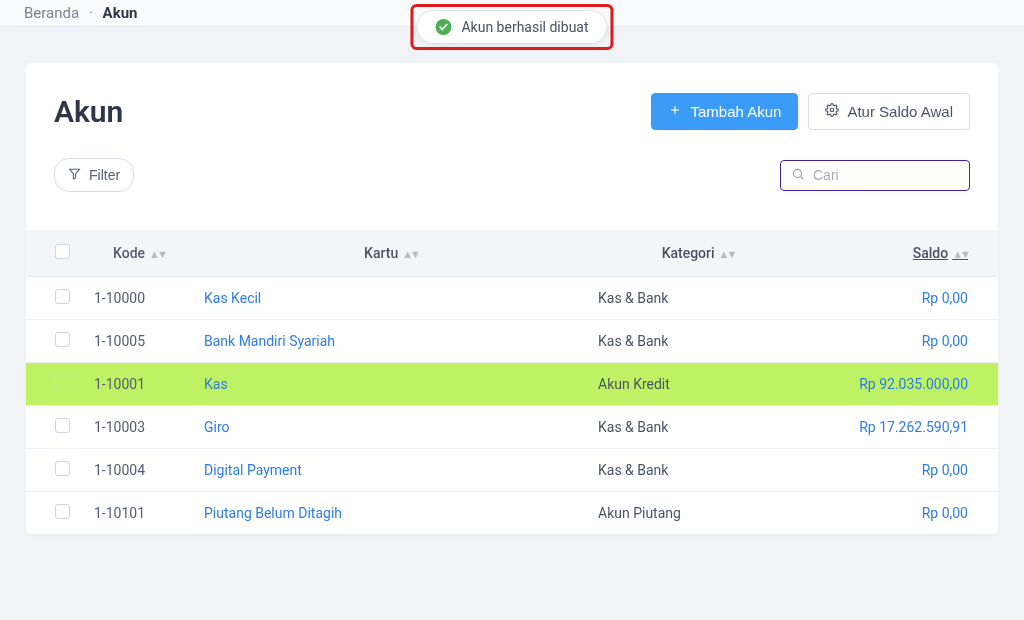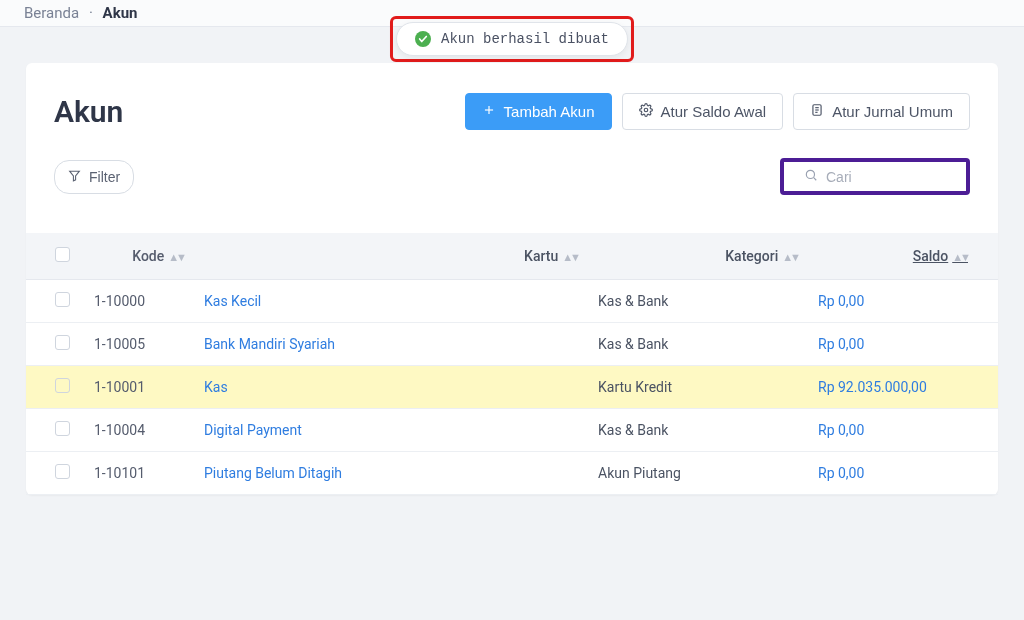--- a/index.html
+++ b/index.html
@@ -21,25 +21,24 @@
     font-size: 15px;
     color: #7a8295;
     border-bottom: 1px solid #e5e8ee;
   }
   .topbar .sep { margin: 0 6px; color: #7a8295; }
   .topbar .current { font-weight: 700; color: #2f3648; }
 
   
   .toast-wrap {
     position: absolute;
-    top: 16px;
+    top: 4px;
     left: 50%;
     transform: translateX(-50%);
     z-index: 50;
-    font-family: Liberation Mono, monospace;
   }
   .toast {
     display: inline-flex;
     align-items: center;
     background: #fff;
     border: 1px solid #e0e4ea;
     border-radius: 20px;
     padding: 8px 18px;
     font-size: 14px;
     color: #4a5163;
@@ -112,68 +111,68 @@
     gap: 8px;
     border: 1px solid #d8dde4;
     background: #fff;
     padding: 8px 13px;
     border-radius: 15px;
     color: #5b6272;
     cursor: pointer;
     font-size: 14px;
   }
   .search {
-    display: flex; align-items: flex-end;
-    border: 4px solid #4c1d95;
+    display: flex; align-items: flex-start;
+    border: 1px solid #4c1d95;
     border-radius: 4px;
-    padding: 6px 20px;
+    padding: 6px 10px;
     width: 190px;
     color: #98a0b0;
   }
   .search input {
     border: none; outline: none;
     font-size: 14px;
     margin-left: 8px;
     width: 100%;
     color: #2f3648;
   }
   .search input::placeholder { color: #a7adb9; }
 
   
   .table-wrap { margin-top: 38px; }
   table {
     width: 100%;
     border-collapse: collapse;
   }
   thead th {
-    text-align: right;
+    text-align: center;
     font-weight: 500;
     color: #4b5363;
     font-size: 14px;
     padding: 14px 10px;
     background: #f3f5f8;
     border-bottom: 1px solid #e5e8ee;
     white-space: nowrap;
   }
   thead th .sort { color: #b6bcc8; font-size: 11px; margin-left: 4px; letter-spacing:-3px; }
   tbody td {
     padding: 12px 10px;
     border-bottom: 1px solid #eceff3;
     color: #4b5363;
     font-size: 14px;
   }
-  tbody tr.highlight td { background: #fef9c3; }
+  tbody tr.highlight td { background: #bef264; }
   .cb-cell { width: 58px; text-align: center; }
   .cb {
     width: 15px; height: 15px; border: 1px solid #cfd5de; border-radius: 3px; display: inline-block;
   }
   .col-kode { width: 110px; color:#555c6d;}
   .col-nama a { color: #2f7de0; text-decoration: none; margin-top: 10px; }
   .col-kategori { width: 220px; }
-  .col-saldo { width: 190px; padding-right: 30px; }
+  .col-saldo { width: 190px; text-align: right; padding-right: 30px; }
   .col-saldo a { color: #2f7de0; text-decoration: none; }
 
   th.col-saldo-h { text-align: right; padding-right: 30px; text-decoration: underline; }
   th.cb-cell .cb { background:#fff; }
   th:first-child, td:first-child { padding-left: 24px; }
 </style>
 </head>
 <body>
 
 <div class="topbar">
@@ -211,31 +210,20 @@
       </button>
       <button class="btn">
         <span>
           <svg viewBox="0 0 24 24" fill="none" stroke="currentColor" stroke-width="2">
               <circle cx="12" cy="12" r="3"></circle>
               <path d="M19.4 15a1.7 1.7 0 0 0 .34 1.87l.06.06a2 2 0 1 1-2.83 2.83l-.06-.06a1.7 1.7 0 0 0-1.87-.34 1.7 1.7 0 0 0-1 1.56V21a2 2 0 0 1-4 0v-.09a1.7 1.7 0 0 0-1-1.56 1.7 1.7 0 0 0-1.87.34l-.06.06a2 2 0 1 1-2.83-2.83l.06-.06a1.7 1.7 0 0 0 .34-1.87 1.7 1.7 0 0 0-1.56-1H3a2 2 0 0 1 0-4h.09a1.7 1.7 0 0 0 1.56-1 1.7 1.7 0 0 0-.34-1.87l-.06-.06a2 2 0 1 1 2.83-2.83l.06.06a1.7 1.7 0 0 0 1.87.34H9a1.7 1.7 0 0 0 1-1.56V3a2 2 0 0 1 4 0v.09a1.7 1.7 0 0 0 1 1.56 1.7 1.7 0 0 0 1.87-.34l.06-.06a2 2 0 1 1 2.83 2.83l-.06.06a1.7 1.7 0 0 0-.34 1.87V9a1.7 1.7 0 0 0 1.56 1H21a2 2 0 0 1 0 4h-.09a1.7 1.7 0 0 0-1.56 1z"></path>
             </svg>
         </span>
         <span>Atur Saldo Awal</span>
       </button>
-      <button class="btn">
-        <span>
-          <svg viewBox="0 0 24 24" fill="none" stroke="currentColor" stroke-width="2">
-              <rect x="5" y="3" width="14" height="18" rx="2"></rect>
-              <line x1="9" y1="8" x2="15" y2="8"></line>
-              <line x1="9" y1="12" x2="15" y2="12"></line>
-              <line x1="9" y1="16" x2="13" y2="16"></line>
-            </svg>
-        </span>
-        <span>Atur Jurnal Umum</span>
-      </button>
     </div>
   </div>
 
   <div class="toolbar">
     <button class="filter-btn">
       <span>
         <svg viewBox="0 0 24 24" width="13" height="13" fill="none" stroke="currentColor" stroke-width="2">
             <polygon points="3 4 21 4 14 13 14 20 10 22 10 13 3 4"></polygon>
           </svg>
       </span>
@@ -275,22 +263,29 @@
             <td class="cb-cell"><span class="cb"></span></td>
             <td class="col-kode">1-10005</td>
             <td class="col-nama"><a href="#">Bank Mandiri Syariah</a></td>
             <td class="col-kategori">Kas &amp; Bank</td>
             <td class="col-saldo"><a href="#">Rp 0,00</a></td>
           </tr>
           <tr class="highlight">
             <td class="cb-cell"><span class="cb"></span></td>
             <td class="col-kode">1-10001</td>
             <td class="col-nama"><a href="#">Kas</a></td>
-            <td class="col-kategori">Kartu Kredit</td>
+            <td class="col-kategori">Akun Kredit</td>
             <td class="col-saldo"><a href="#">Rp 92.035.000,00</a></td>
+          </tr>
+          <tr>
+            <td class="cb-cell"><span class="cb"></span></td>
+            <td class="col-kode">1-10003</td>
+            <td class="col-nama"><a href="#">Giro</a></td>
+            <td class="col-kategori">Kas &amp; Bank</td>
+            <td class="col-saldo"><a href="#">Rp 17.262.590,91</a></td>
           </tr>
           <tr>
             <td class="cb-cell"><span class="cb"></span></td>
             <td class="col-kode">1-10004</td>
             <td class="col-nama"><a href="#">Digital Payment</a></td>
             <td class="col-kategori">Kas &amp; Bank</td>
             <td class="col-saldo"><a href="#">Rp 0,00</a></td>
           </tr>
           <tr>
             <td class="cb-cell"><span class="cb"></span></td>

